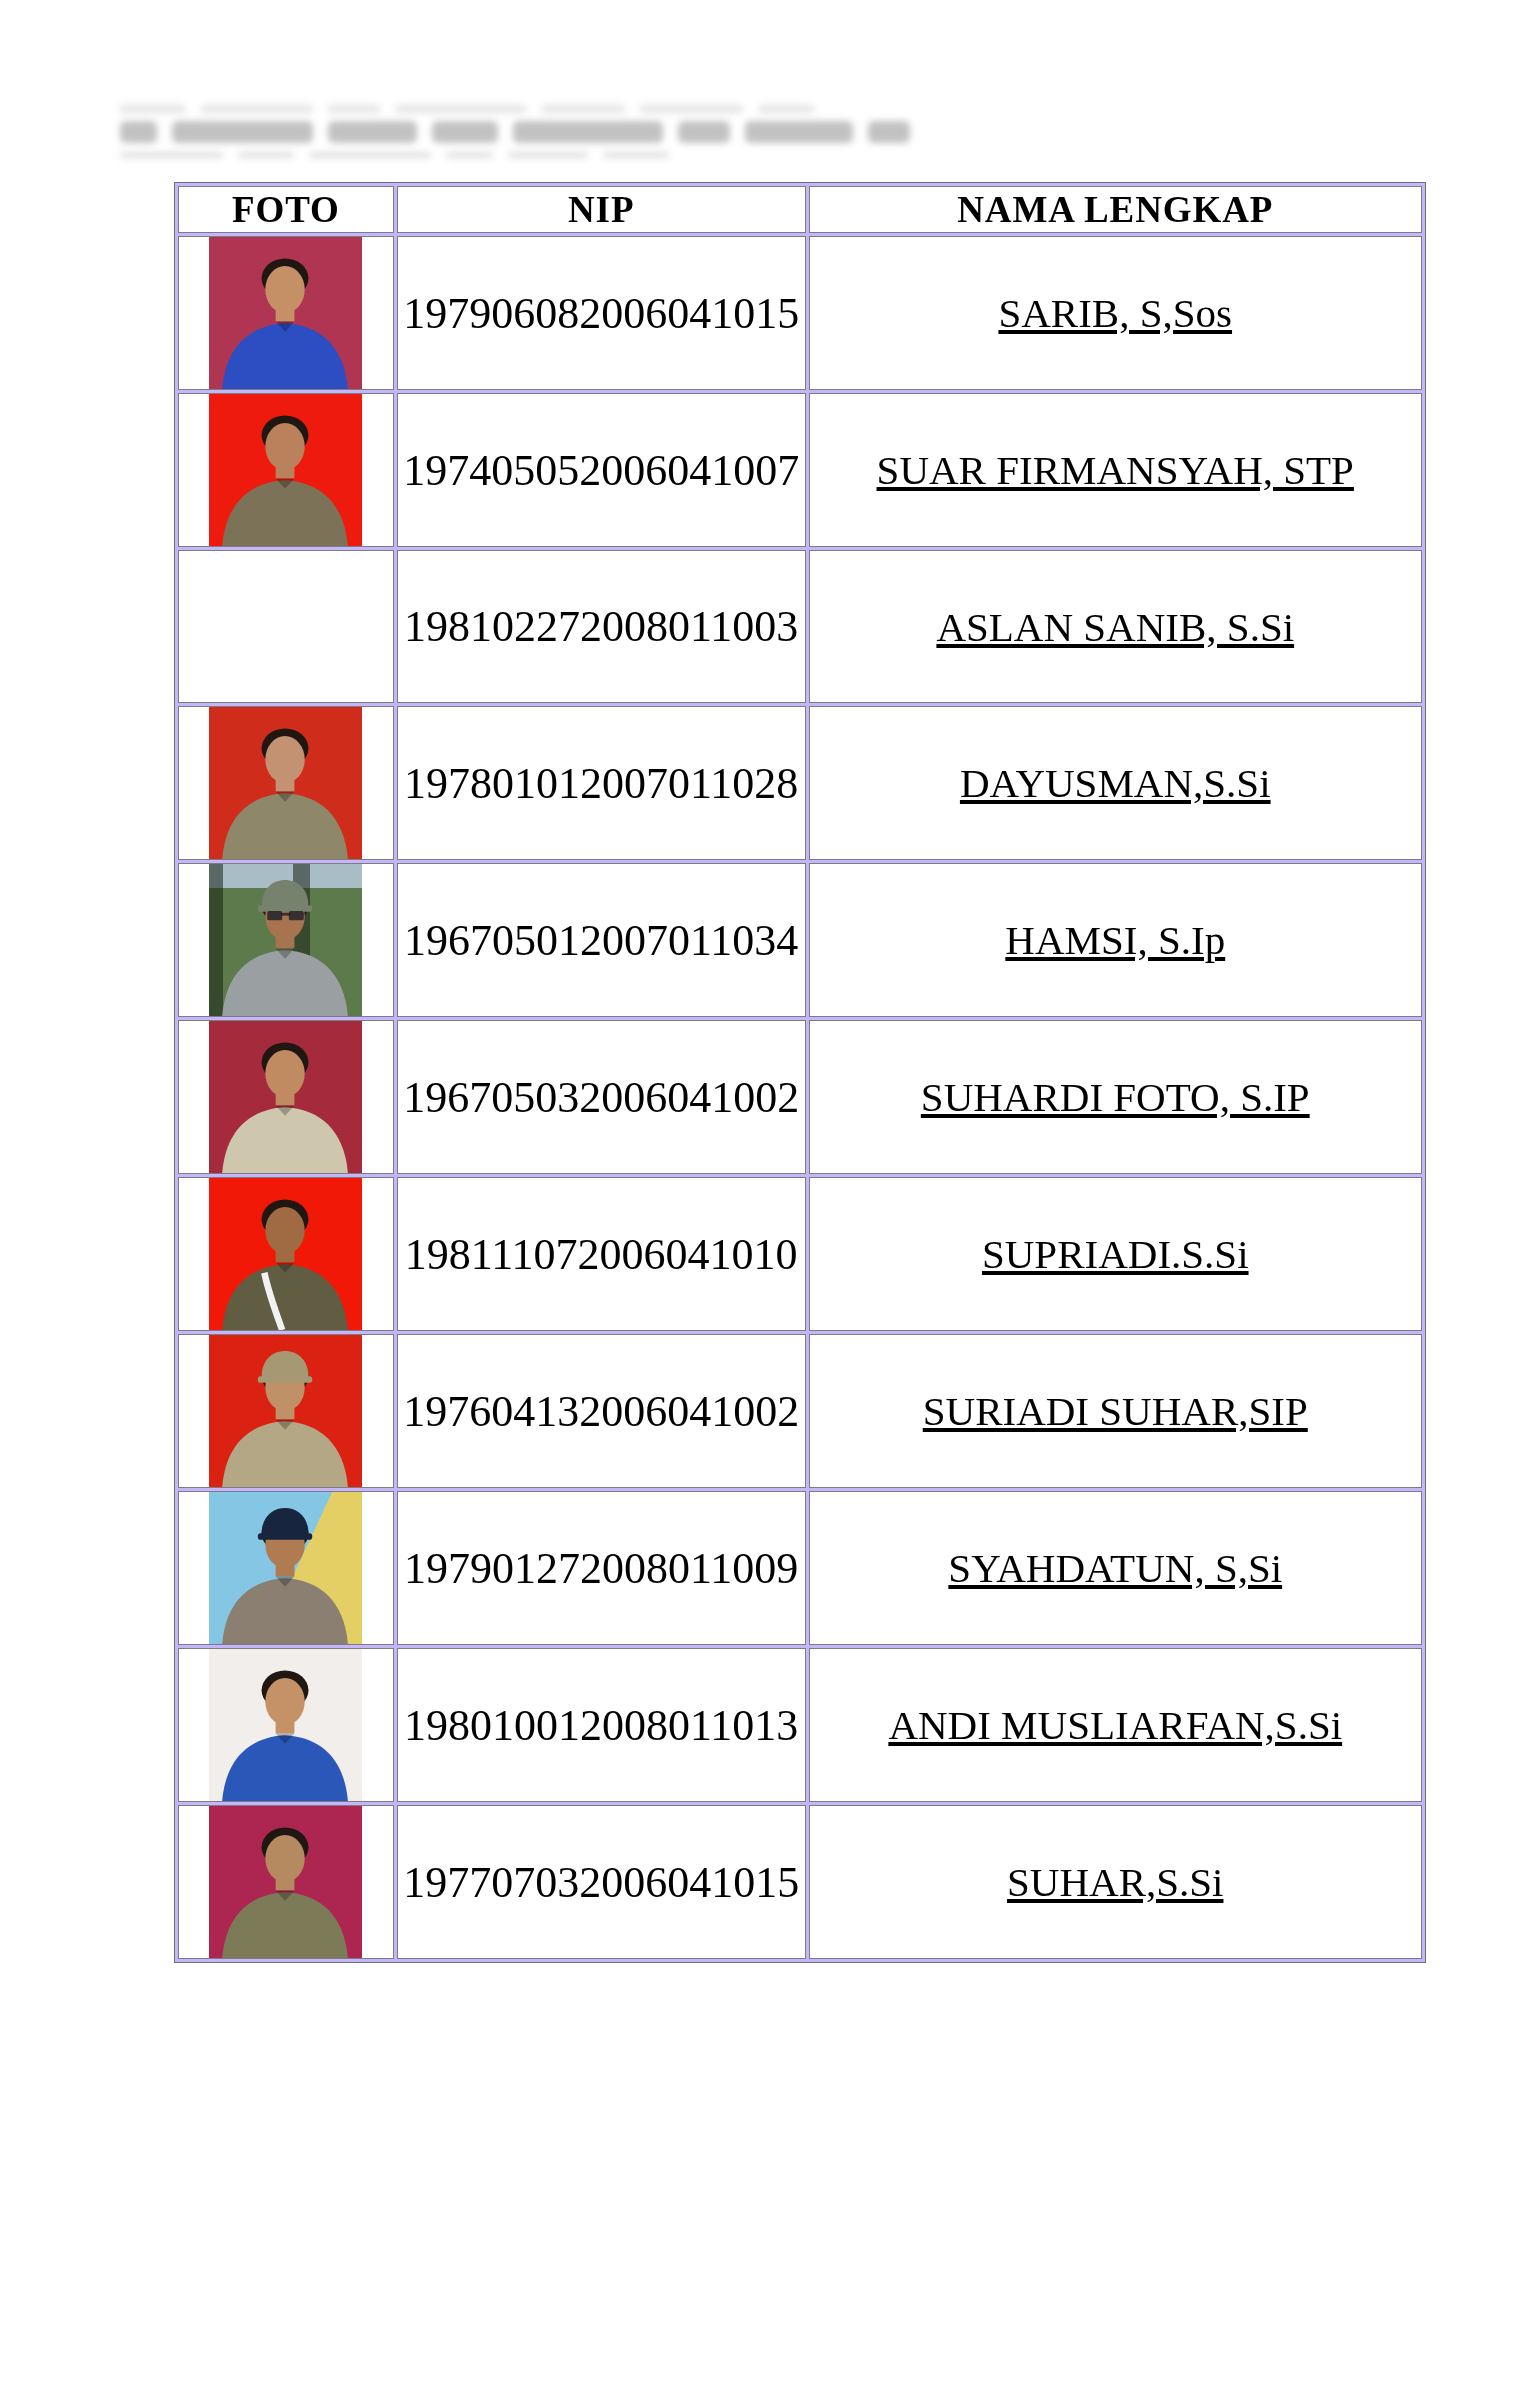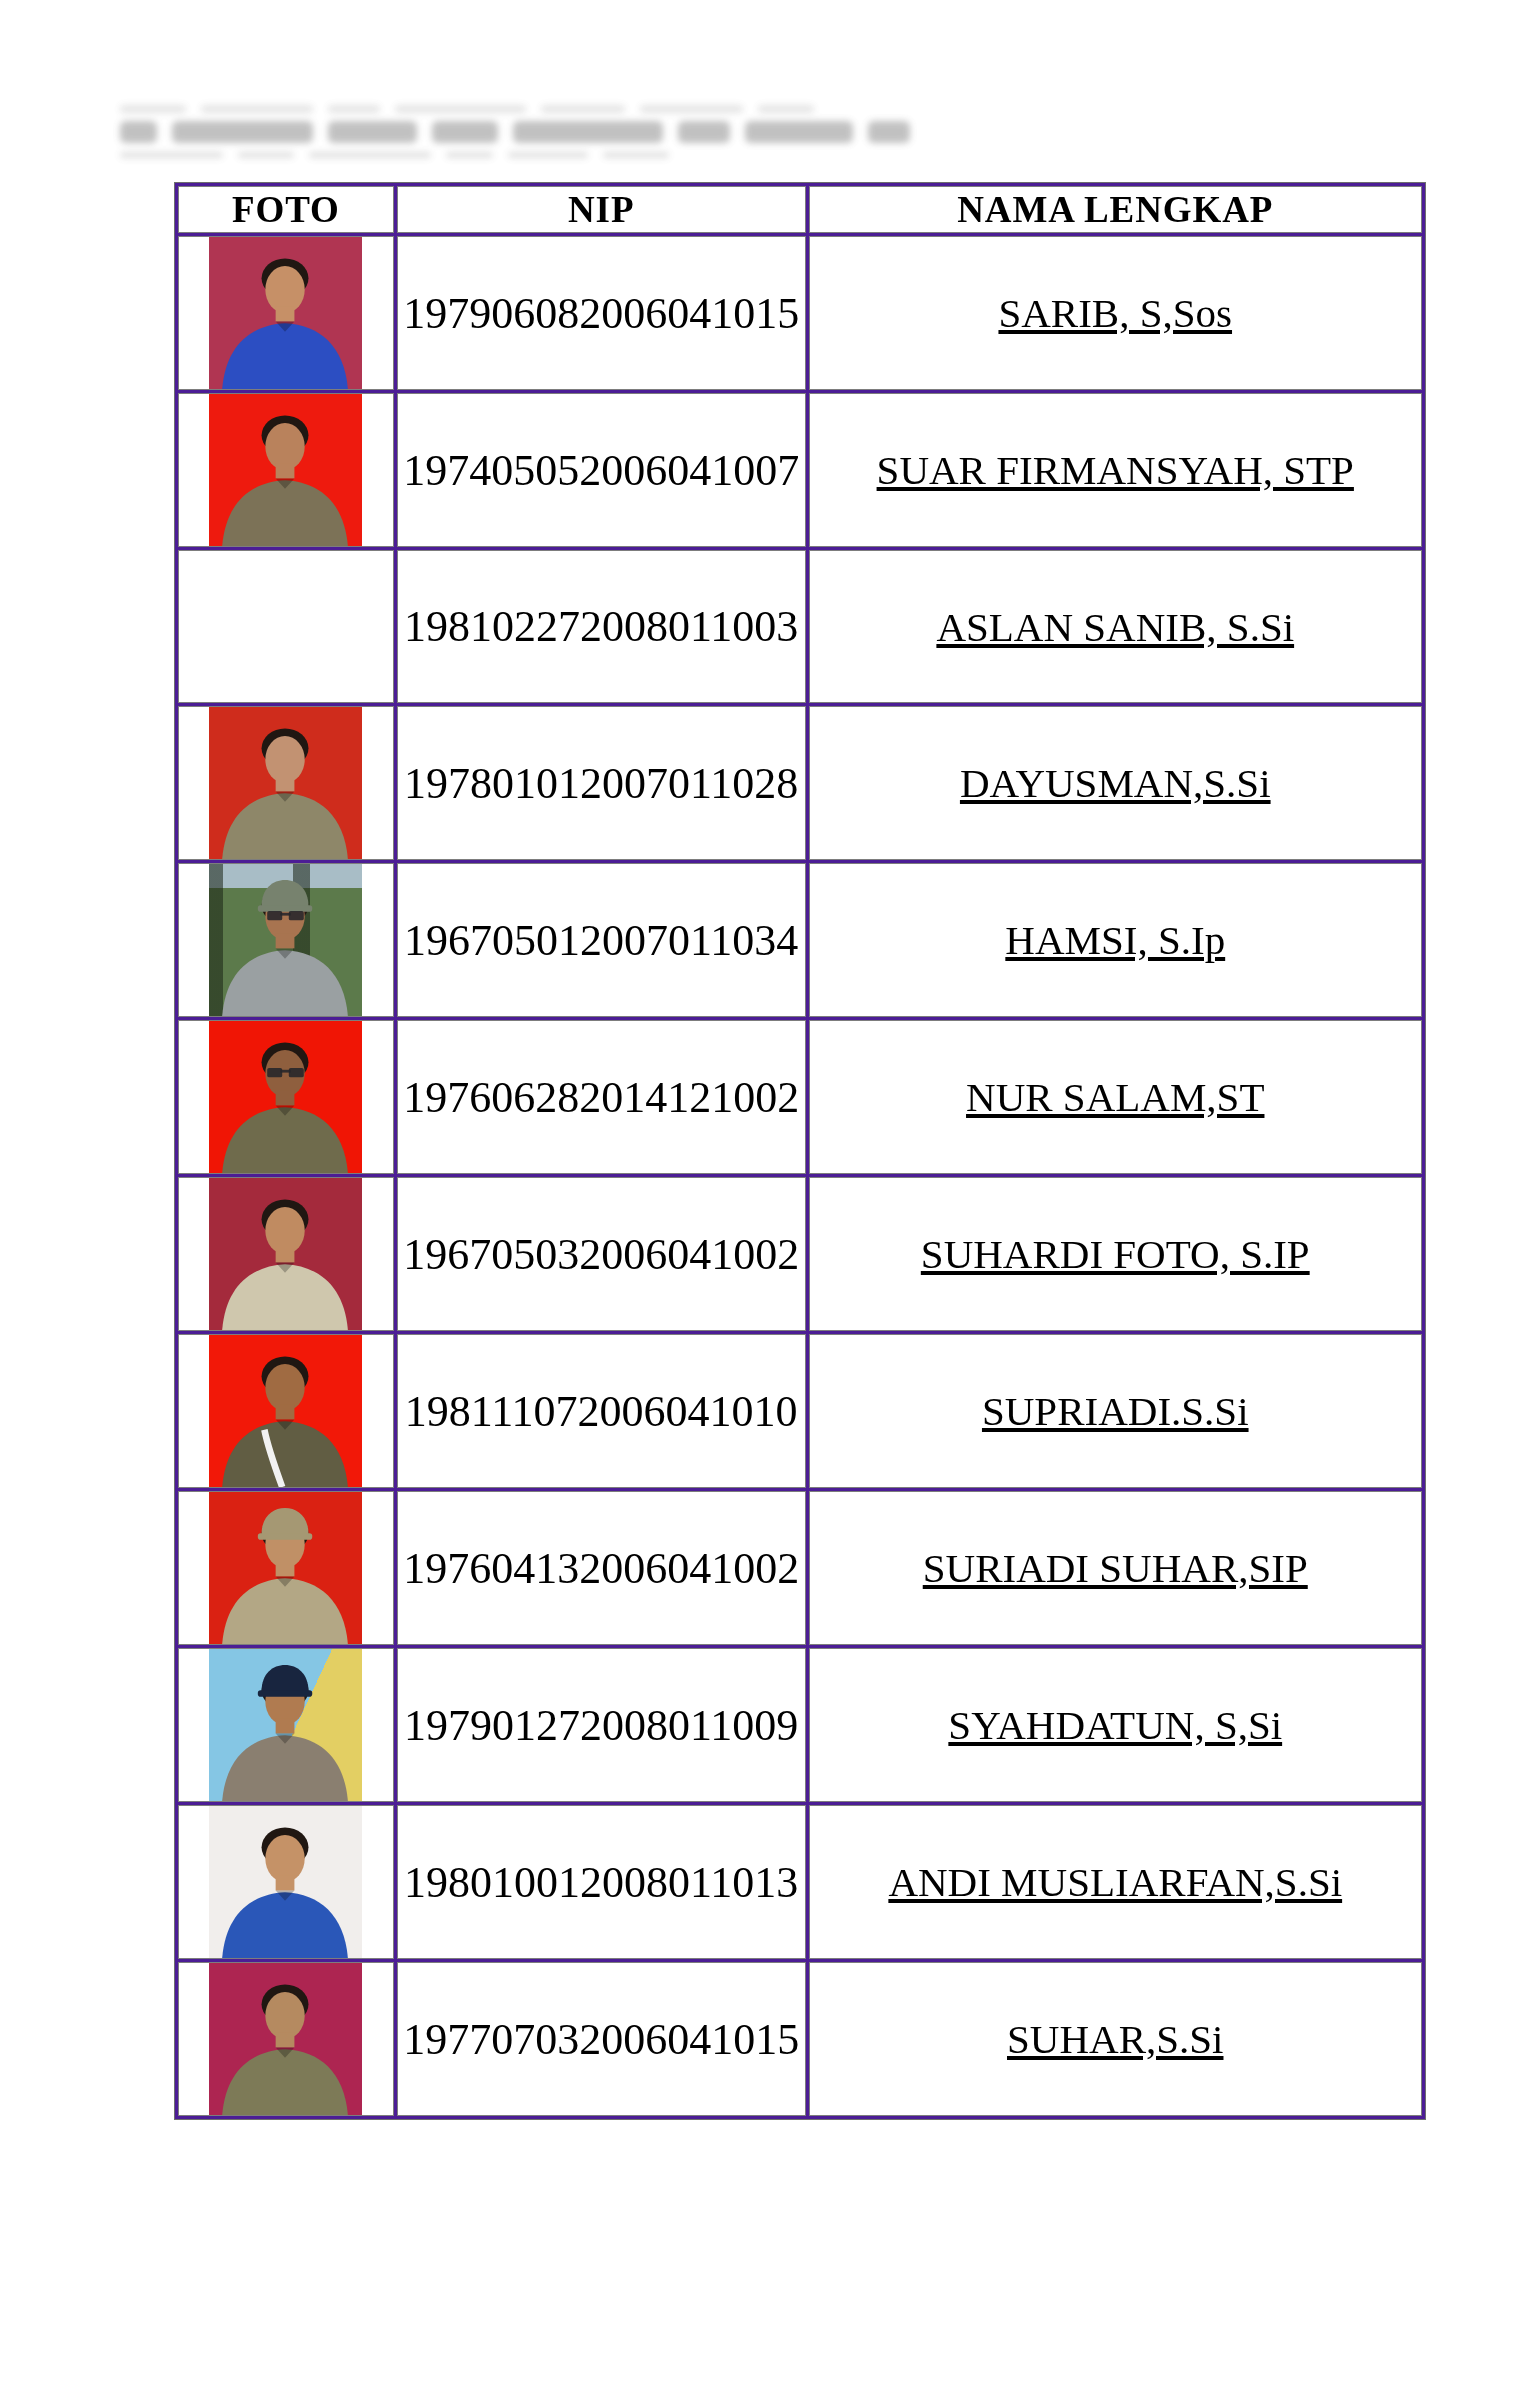--- a/index.html
+++ b/index.html
@@ -14,21 +14,21 @@
   }
   .ghost .gline{display:flex;gap:15px;align-items:flex-end;margin-bottom:8.4px;}
   .ghost .b{background:#5c5c5c;border-radius:5.6px;}
   .g1 .b{height:7.5px;opacity:.22;}
   .g2 .b{height:22.5px;opacity:.5;}
   .g3 .b{height:6.6px;opacity:.26;}
 
   table.roster{
     position:absolute;left:174px;top:182px;width:1252px;
     border-collapse:separate;border-spacing:3.7px;
-    border:1.9px solid #6e6e6e;background:#4c1d95;
+    border:1.9px solid #6e6e6e;background:#c4b5fd;
     table-layout:fixed;
   }
   .roster th,.roster td{
     border:0.9px solid #7d7d7d;box-sizing:border-box;
     text-align:center;vertical-align:middle;background:#fff;
     overflow:hidden;padding:0;
   }
   .roster th{
     height:47px;font-weight:bold;font-size:37px;letter-spacing:0.9px;
   }
@@ -174,42 +174,20 @@
           </td>
       <td class="nip-cell">
         <span>196705012007011034</span>
       </td>
       <td class="name-cell">
         <span>HAMSI, S.Ip</span>
       </td>
     </tr>
         <tr>
       <td class="photo-cell">
-            <div class="photo" style="background: rgb(240, 21, 5);">
-              <svg viewBox="0 0 163 162" class="person">
-                <ellipse cx="81" cy="44" rx="25" ry="21" fill="#201712"></ellipse>
-                <ellipse cx="81" cy="56" rx="21" ry="25" fill="#8f5f3e"></ellipse>
-                <rect x="71" y="74" width="20" height="16" fill="#8f5f3e"></rect>
-                <path d="M14,162 C18,116 44,94 81,92 C118,94 144,116 148,162 Z" fill="#6f6b4c"></path>
-                <path d="M71,90 L81,101 L91,90 Z" fill="rgba(0,0,0,0.25)"></path>
-                <rect x="62" y="50" width="16" height="10" rx="2" fill="#26262a" opacity=".88"></rect>
-                <rect x="85" y="50" width="16" height="10" rx="2" fill="#26262a" opacity=".88"></rect>
-                <rect x="76" y="52" width="11" height="3" fill="#26262a" opacity=".88"></rect>
-              </svg>
-            </div>
-          </td>
-      <td class="nip-cell">
-        <span>197606282014121002</span>
-      </td>
-      <td class="name-cell">
-        <span>NUR SALAM,ST</span>
-      </td>
-    </tr>
-        <tr>
-      <td class="photo-cell">
             <div class="photo" style="background: rgb(164, 42, 60);">
               <svg viewBox="0 0 163 162" class="person">
                 <ellipse cx="81" cy="44" rx="25" ry="21" fill="#201712"></ellipse>
                 <ellipse cx="81" cy="56" rx="21" ry="25" fill="#c08b61"></ellipse>
                 <rect x="71" y="74" width="20" height="16" fill="#c08b61"></rect>
                 <path d="M14,162 C18,116 44,94 81,92 C118,94 144,116 148,162 Z" fill="#cfc7ad"></path>
                 <path d="M71,90 L81,101 L91,90 Z" fill="rgba(0,0,0,0.25)"></path>
               </svg>
             </div>
           </td>

